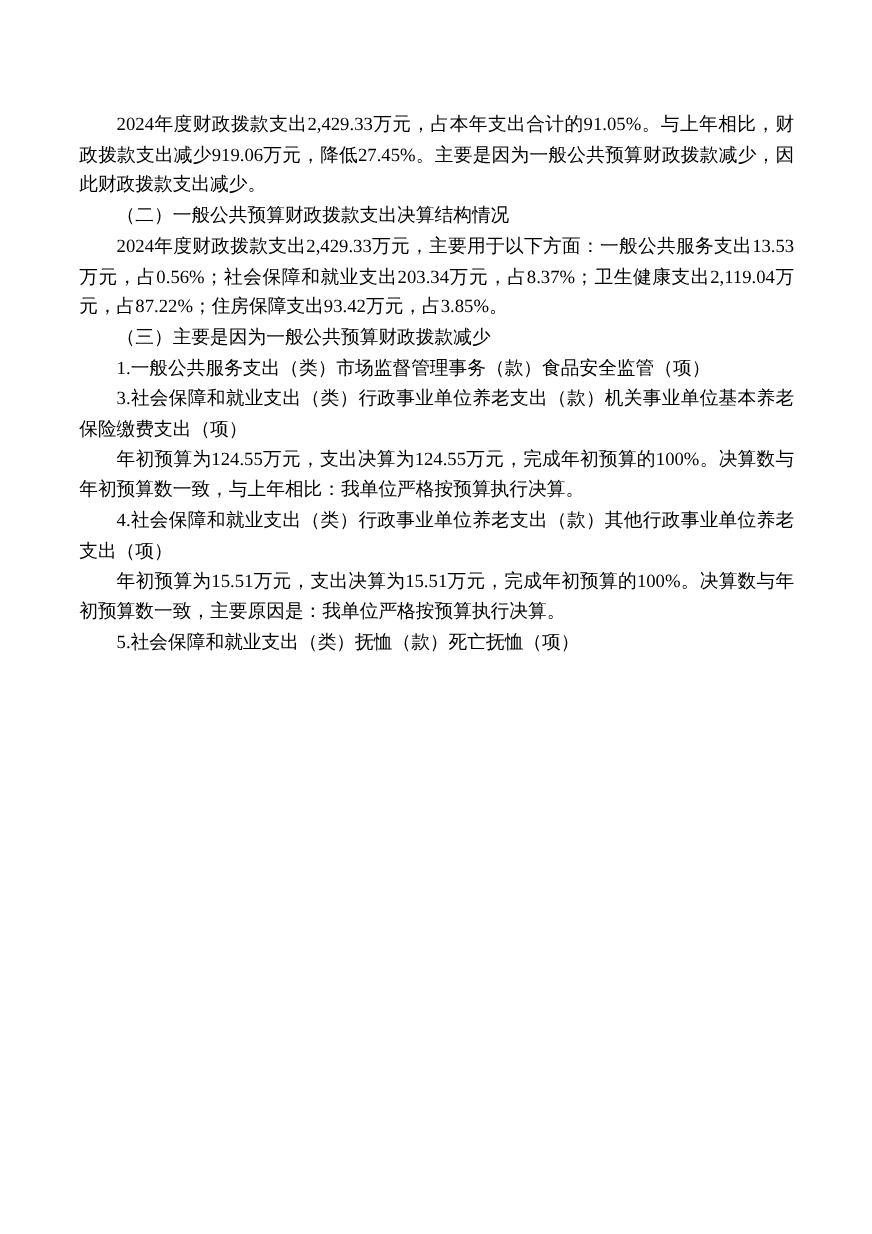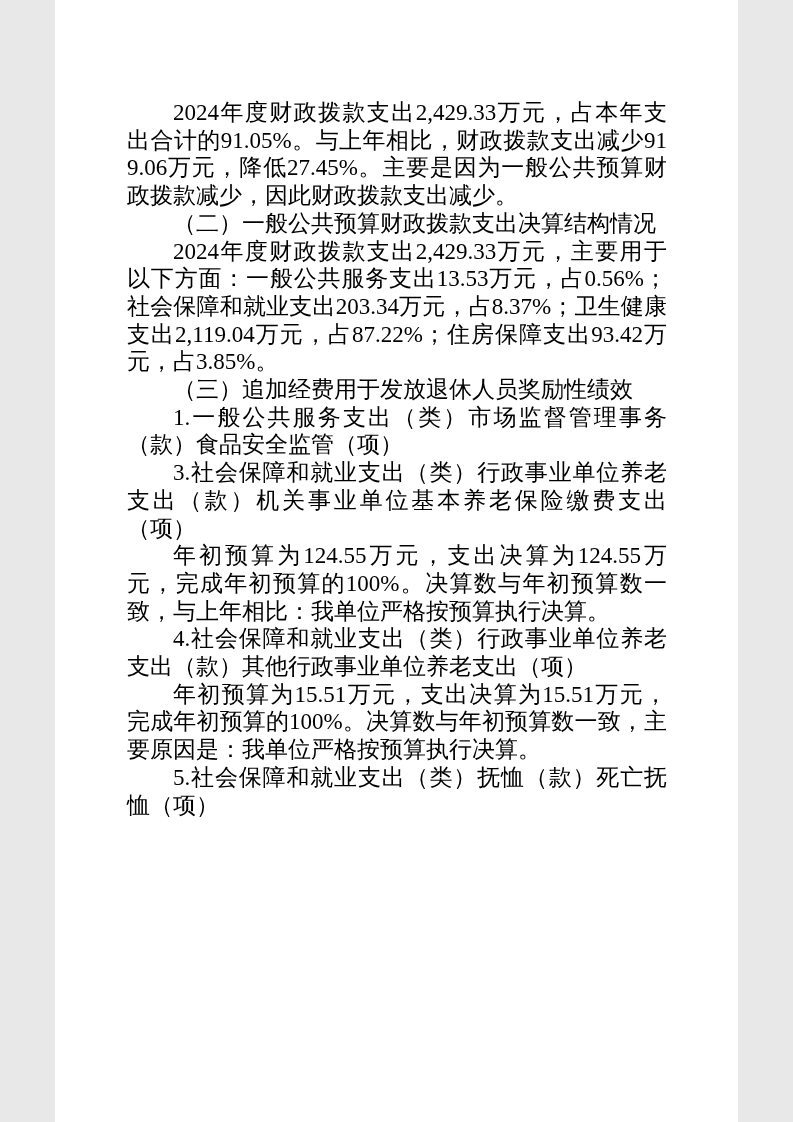--- a/index.html
+++ b/index.html
@@ -2,29 +2,29 @@
 <html><head>
 <meta charset="utf-8">
 <style>
   html, body {
     margin: 0;
     padding: 0;
     background: #e8e8e8;
   }
   .page {
     position: relative;
-    width: 683px;
+    width: 793px;
     height: 1122px;
     margin: 0 auto;
     background: #ffffff;
     box-sizing: border-box;
     padding: 99px 71px 0 72px;
     overflow: hidden;
     font-family: "Liberation Serif", "DejaVu Serif", serif;
-    font-size: 23px;
+    font-size: 17px;
     line-height: 27.7px;
     color: #000000;
   }
   .page p {
     margin: 0;
     padding: 0;
     text-indent: 2em;
     text-align: justify;
     text-justify: inter-character;
     word-break: break-all;
@@ -34,20 +34,20 @@
     font-weight: 400;
   }
 </style>
 </head>
 <body>
 
 <div class="page">
   <p class="body">2024年度财政拨款支出2,429.33万元，占本年支出合计的91.05%。与上年相比，财政拨款支出减少919.06万元，降低27.45%。主要是因为一般公共预算财政拨款减少，因此财政拨款支出减少。</p>
   <p class="heading">（二）一般公共预算财政拨款支出决算结构情况</p>
   <p class="body">2024年度财政拨款支出2,429.33万元，主要用于以下方面：一般公共服务支出13.53万元，占0.56%；社会保障和就业支出203.34万元，占8.37%；卫生健康支出2,119.04万元，占87.22%；住房保障支出93.42万元，占3.85%。</p>
-  <p class="heading">（三）追加经费用于发放退休人员奖励性绩效</p>
+  <p class="heading">（三）主要是因为一般公共预算财政拨款减少</p>
   <p class="heading">1.一般公共服务支出（类）市场监督管理事务（款）食品安全监管（项）</p>
   <p class="heading">3.社会保障和就业支出（类）行政事业单位养老支出（款）机关事业单位基本养老保险缴费支出（项）</p>
   <p class="body">年初预算为124.55万元，支出决算为124.55万元，完成年初预算的100%。决算数与年初预算数一致，与上年相比：我单位严格按预算执行决算。</p>
   <p class="heading">4.社会保障和就业支出（类）行政事业单位养老支出（款）其他行政事业单位养老支出（项）</p>
   <p class="body">年初预算为15.51万元，支出决算为15.51万元，完成年初预算的100%。决算数与年初预算数一致，主要原因是：我单位严格按预算执行决算。</p>
   <p class="heading">5.社会保障和就业支出（类）抚恤（款）死亡抚恤（项）</p>
 </div>
 
 </body></html>

